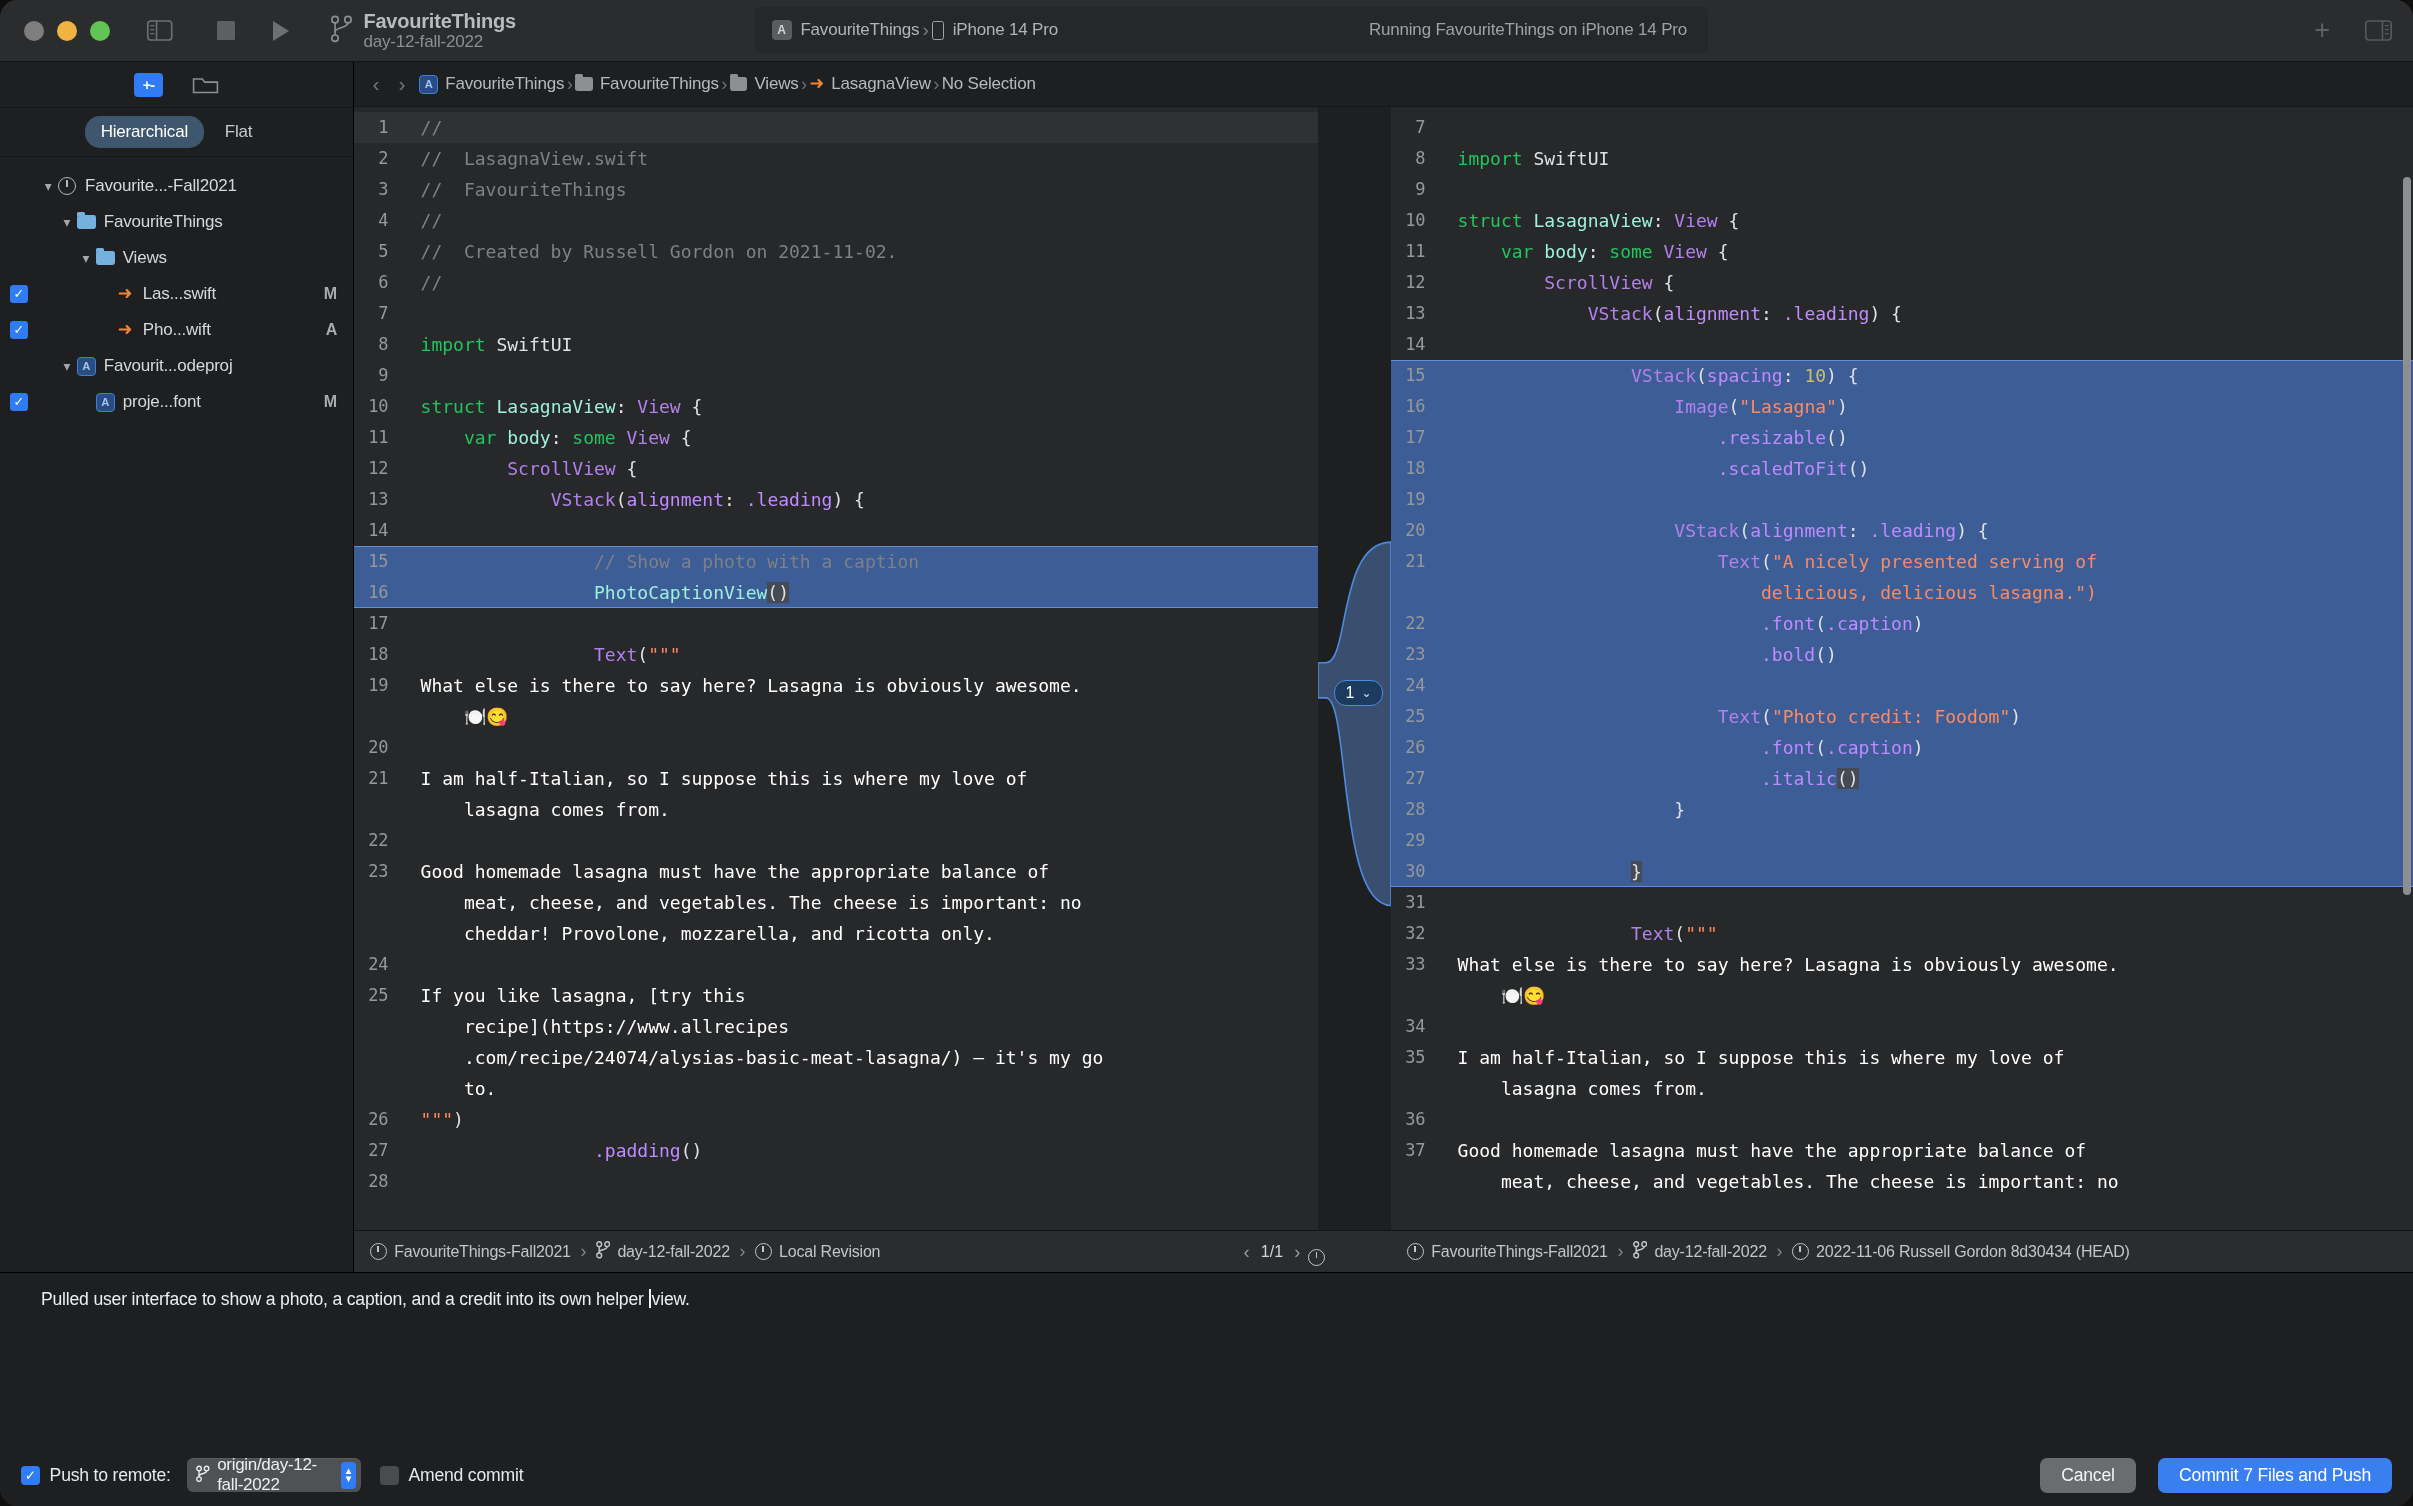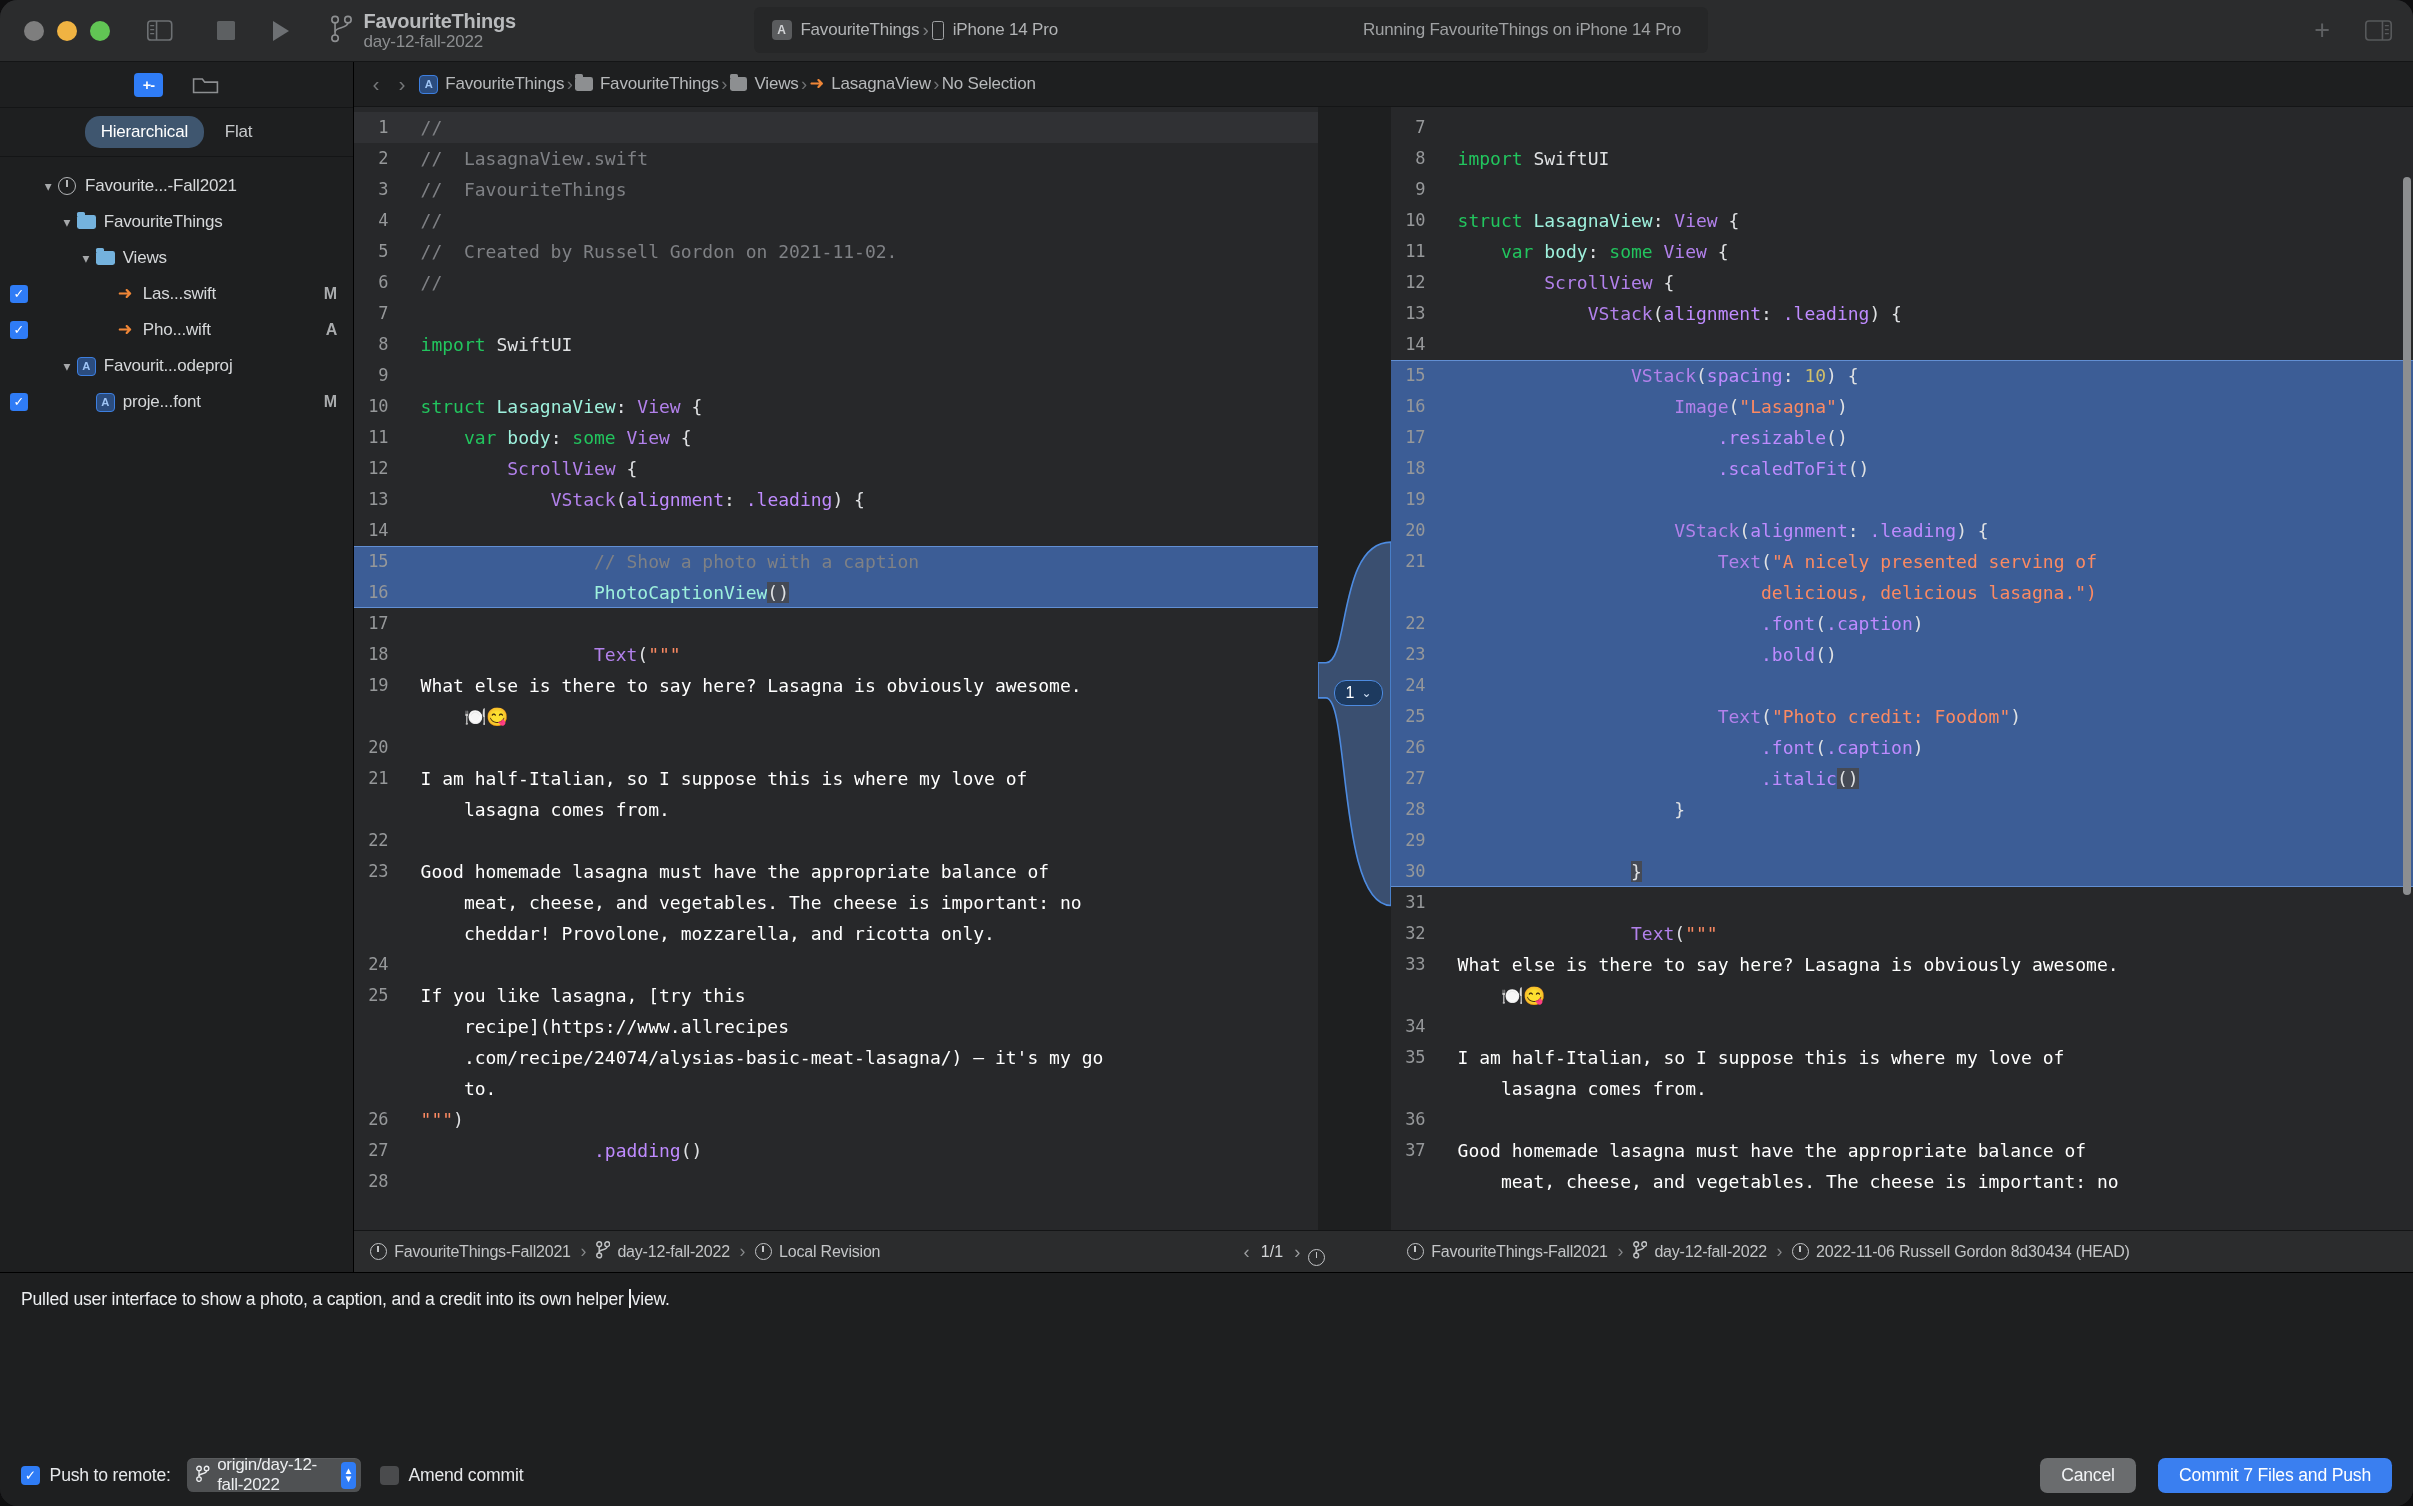--- a/index.html
+++ b/index.html
@@ -62,21 +62,21 @@
   .app-badge {
     width: 20px; height: 20px; border-radius: 4px;
     background: #5a5c5e; display: flex; align-items: center; justify-content: center;
     color: #d2d4d6; font-size: 12px; font-weight: 700;
   }
   .chev-sep { color: #7b7d7f; font-size: 19px; font-weight: 300; margin: 0 3.2px; }
   .phone-ico {
     width: 12px; height: 19px; border: 1.6px solid #a0a2a4; border-radius: 2.4px;
   }
   .run-status {
-    position: absolute; right: 27px; font-size: 17px; color: #9fa1a3; letter-spacing: -0.2px;
+    position: absolute; right: 21px; font-size: 17px; color: #9fa1a3; letter-spacing: -0.2px;
   }
   .tb-right { position: absolute; right: 21px; display: flex; align-items: center; gap: 35px; }
   .plus-ico { color: #5e6062; font-size: 27px; font-weight: 300; line-height: 1; }
   .insp-ico { width: 27px; height: 21px; }
 
   
   .body-split { flex: 1 1 auto; display: flex; min-height: 0; }
 
   
   .sidebar {
@@ -230,21 +230,21 @@
   .sb-right { flex: 1 1 auto; padding-left: 16px; display: flex; align-items: center; gap: 7.2px; }
   .sb-txt { font-size: 16px; color: #c3c5c7; letter-spacing: -0.2px; }
   .sb-sep { color: #86888a; font-size: 17.6px; font-weight: 300; margin: 0 2.4px; }
   .clock-sm { width: 17px; height: 17px; border: 1.6px solid #c3c5c7; border-radius: 50%; position: relative; }
   .clock-sm::after { content:""; position:absolute; left:6.4px; top:1.6px; width:1.6px; height:6.4px; background:#c3c5c7; }
   .pager { margin-left: auto; display: flex; align-items: center; gap: 11.2px; padding-right: 17.6px; }
   .pager-arrow { color: #9a9c9e; font-size: 18.4px; font-weight: 300; }
   .pager-txt { font-size: 16px; color: #d3d5d7; }
 
   
-  .commit-wrap { flex: 0 0 172px; background: #1e1f20; border-top: 0.8px solid #000; }
+  .commit-wrap { flex: 0 0 172px; background: #1e1f20; border-top: 0.8px solid #000; padding-left: 20px; }
   .commit-msg {
     padding: 16px 21px; font-size: 17.6px; color: #eceef0; letter-spacing: -0.2px;
     font-family: "Liberation Sans", sans-serif;
   }
   .caret { display:inline-block; width:1.6px; height:19px; background:#f0f2f4; vertical-align:-3.2px; margin:0 0.8px; }
 
   
   .bottombar {
     flex: 0 0 62px; background: #1e1f20;
     display: flex; align-items: center; padding: 0 21px;

